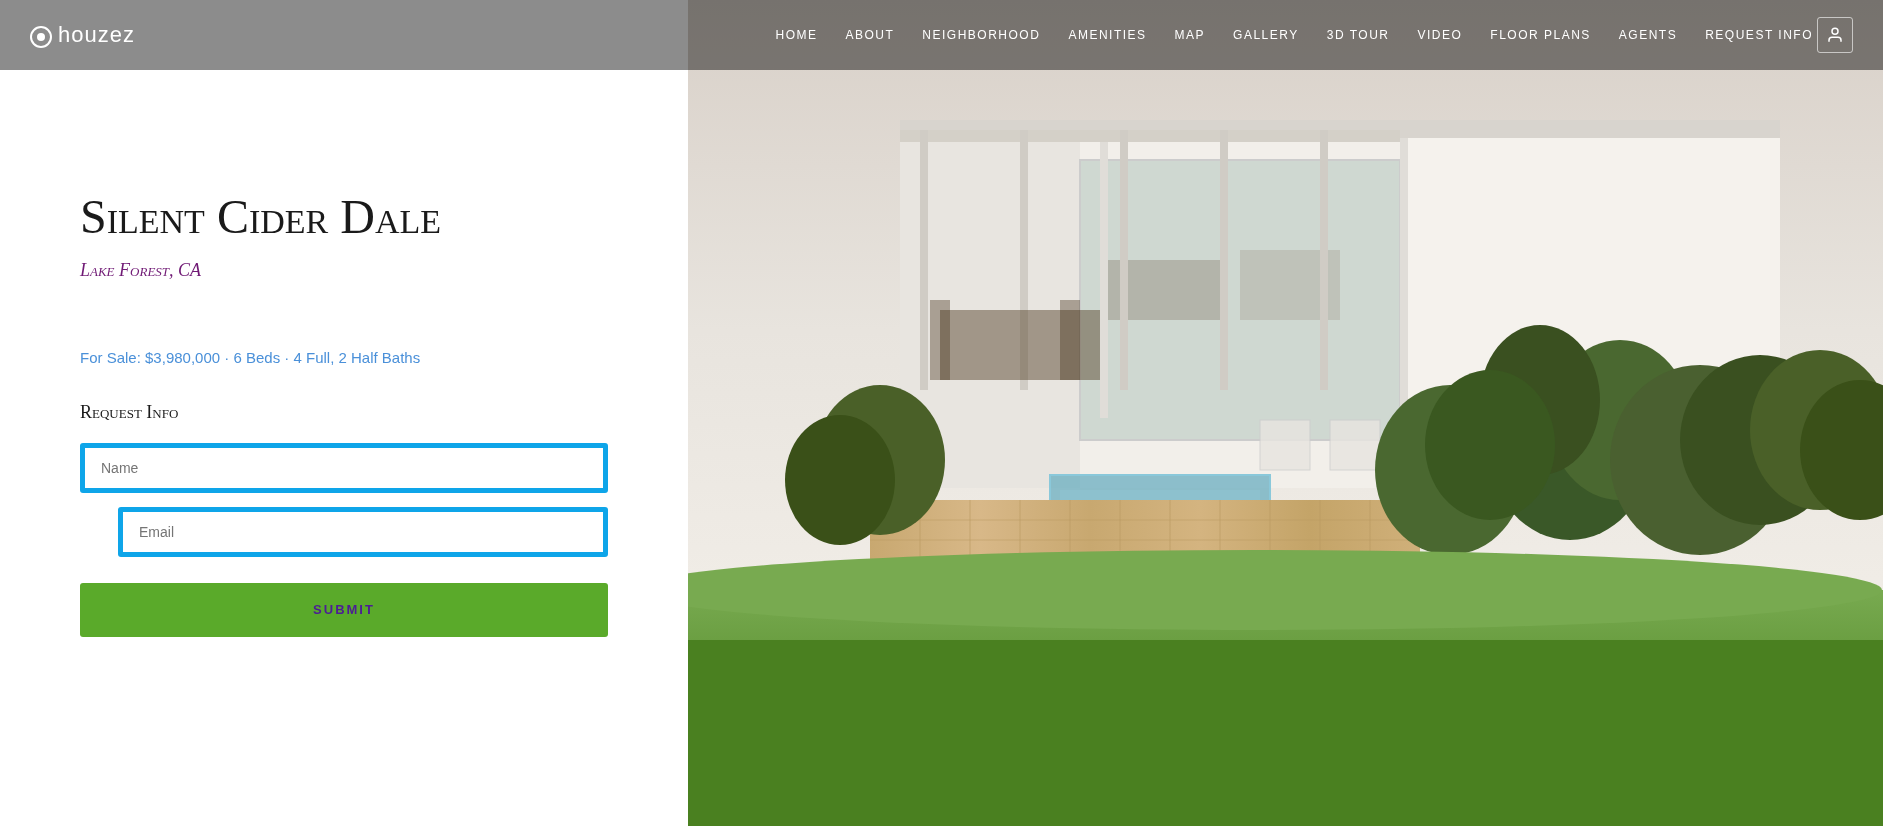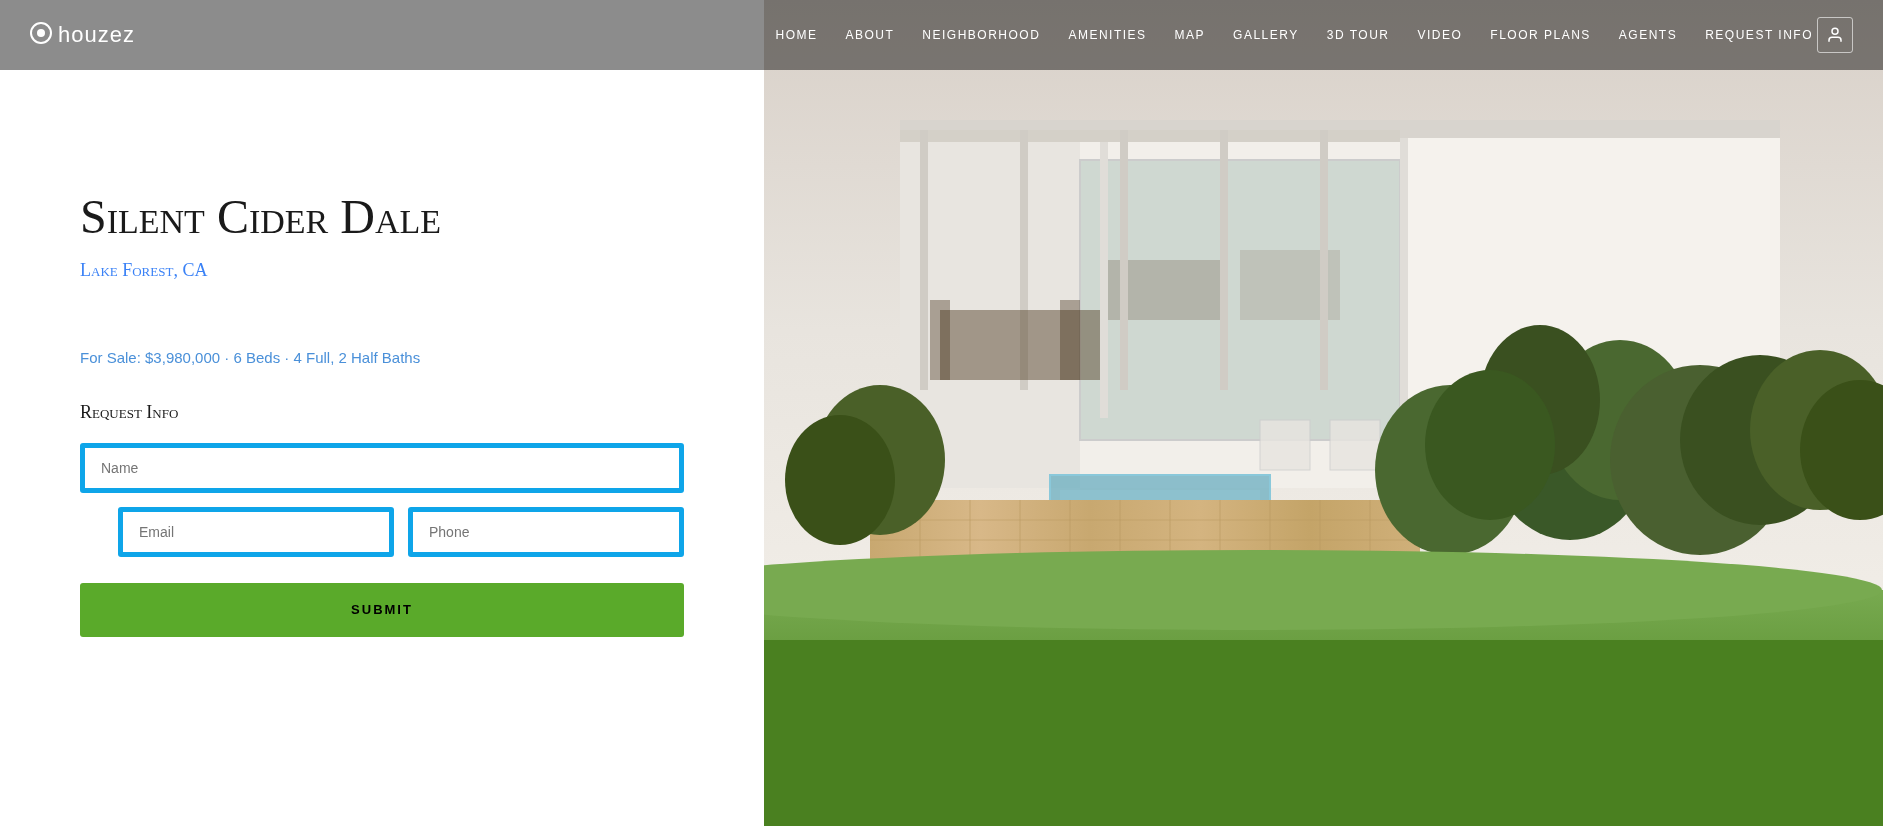--- a/index.html
+++ b/index.html
@@ -43,21 +43,21 @@
       height: 70px;
       background: rgba(0, 0, 0, 0.45);
       display: flex;
       align-items: center;
       padding: 0 30px;
       z-index: 100;
     }
 
     .nav-logo {
       display: flex;
-      align-items: flex-start;
+      align-items: flex-end;
       gap: 6px;
       color: #fff;
       font-family: 'Arial', sans-serif;
       font-size: 22px;
       font-weight: 400;
       letter-spacing: 1px;
       text-decoration: none;
       flex-shrink: 0;
     }
 
@@ -109,21 +109,21 @@
       justify-content: center;
       cursor: pointer;
       flex-shrink: 0;
     }
 
     
     .info-card {
       position: absolute;
       top: 0;
       left: 0;
-      width: 764px;
+      width: 688px;
       height: 826px;
       background: #fff;
       z-index: 50;
       display: flex;
       flex-direction: column;
       justify-content: center;
       padding: 60px 80px;
     }
 
     .property-title {
@@ -132,23 +132,24 @@
       font-weight: normal;
       color: #1a1a1a;
       line-height: 1.15;
       margin-bottom: 16px;
       font-variant: small-caps;
     }
 
     .property-location {
       font-family: 'Georgia', serif;
       font-size: 18px;
-      color: #3b82f6;
+      color: #701a75;
       margin-bottom: 18px;
       font-variant: small-caps;
+      font-style: italic;
     }
 
     .property-details {
       font-family: 'Arial', sans-serif;
       font-size: 15px;
       color: #4a90d9;
       margin-bottom: 32px;
       line-height: 1.5;
       margin-top: 48px;
     }
@@ -186,21 +187,21 @@
     }
 
     .form-row .form-input {
       flex: 1;
     }
 
     .submit-btn {
       width: 100%;
       height: 54px;
       background: #5aaa2a;
-      color: #000000;
+      color: #4c1d95;
       border: none;
       border-radius: 3px;
       font-family: 'Arial', sans-serif;
       font-size: 13px;
       font-weight: 700;
       letter-spacing: 2px;
       text-transform: uppercase;
       cursor: pointer;
       margin-top: 12px;
     }
@@ -374,17 +375,16 @@
   <p class="property-details">For Sale: $3,980,000 · 6 Beds · 4 Full, 2 Half Baths</p>
 
   <h2 class="request-info-label">Request Info</h2>
 
   <div class="form-group">
     <input class="form-input" type="text" placeholder="Name" style="">
   </div>
 
   <div class="form-row">
     <input class="form-input" type="email" placeholder="Email" style="">
-    <input class="form-input" type="tel" placeholder="Phone" style="">
   </div>
 
   <button class="submit-btn">SUBMIT</button>
 </div>
 
 </body></html>

